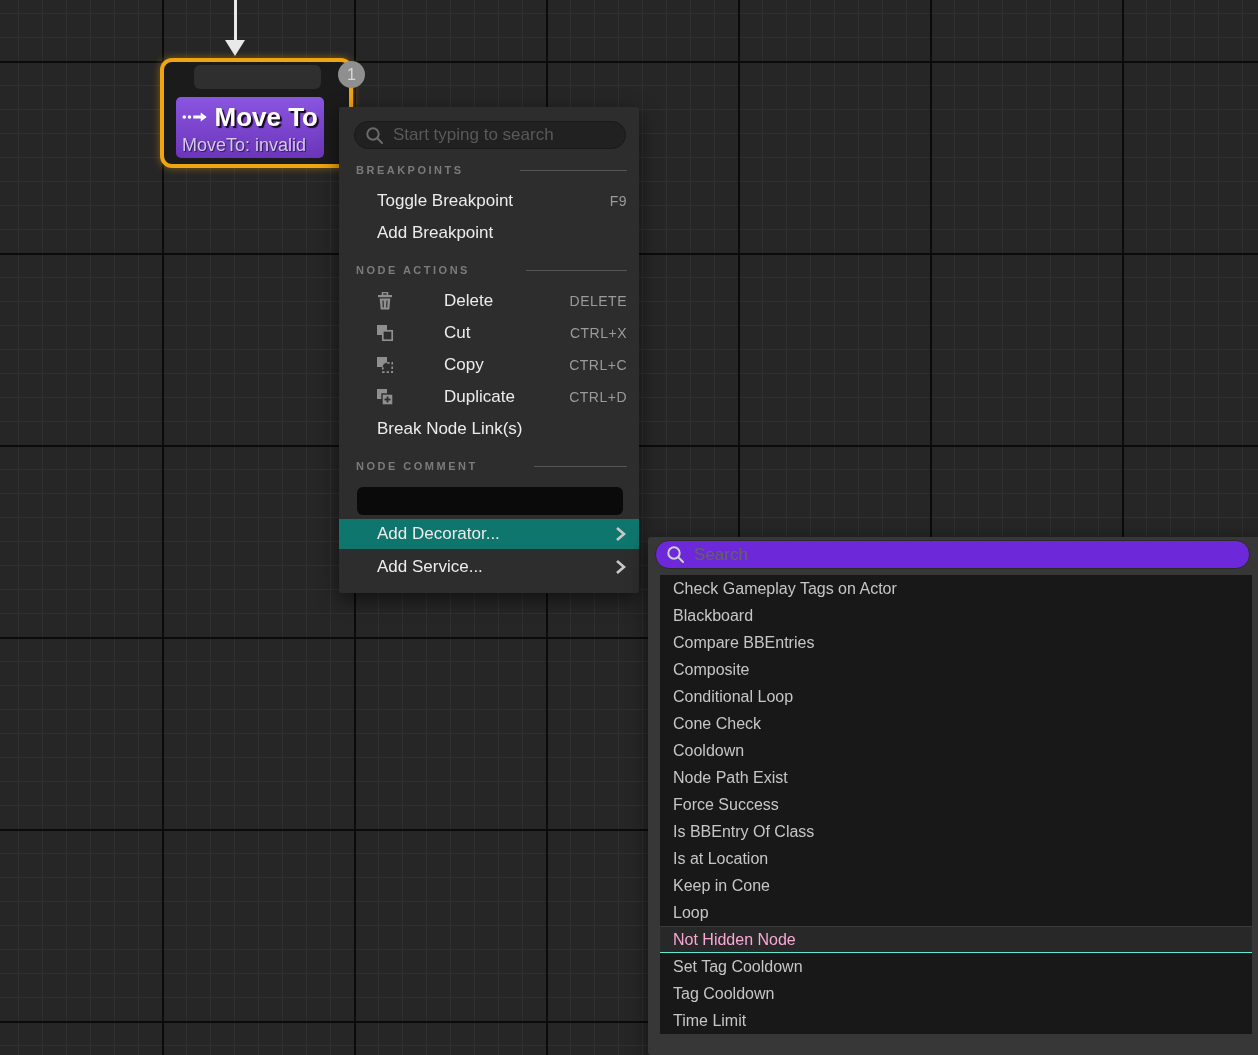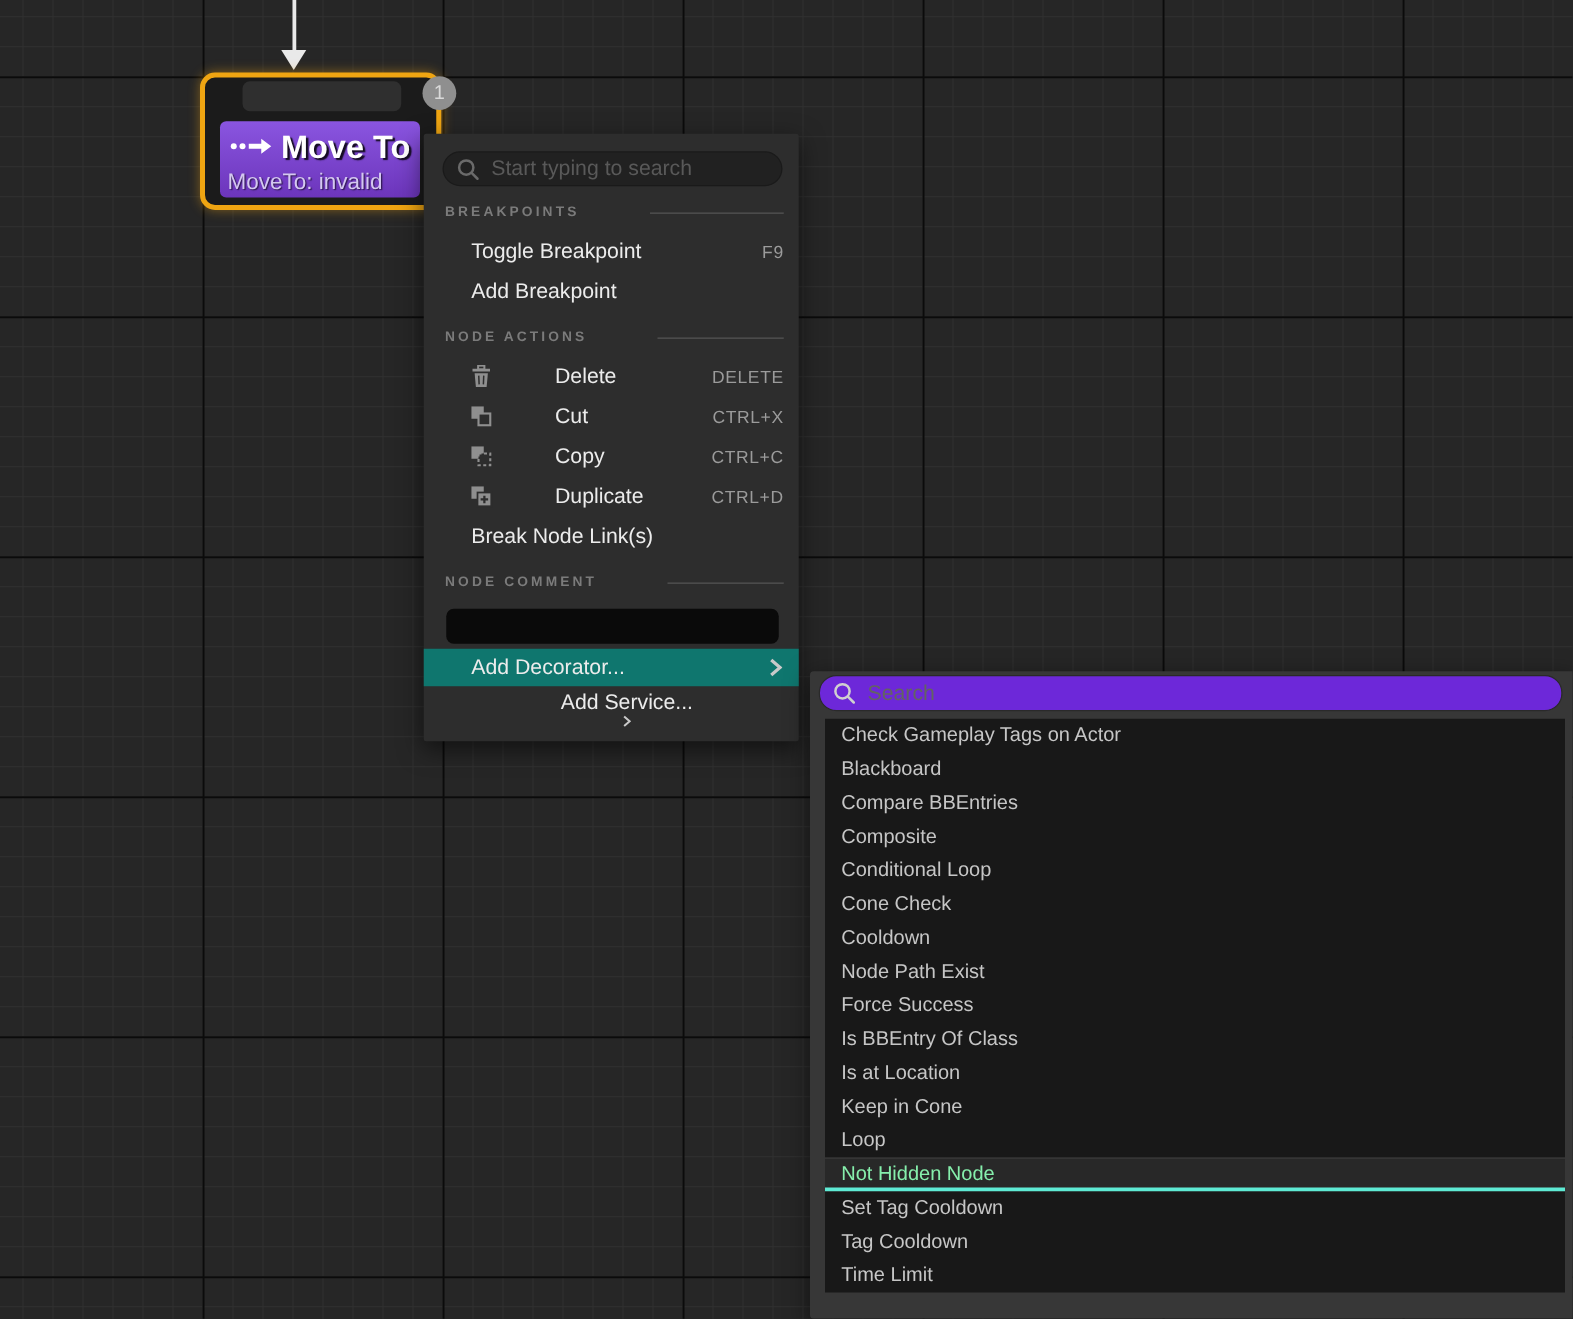--- a/index.html
+++ b/index.html
@@ -32,21 +32,21 @@
   .bt-node .name-strip {
     position:absolute; left:30px; top:3px; width:127px; height:24px;
     background:#2f2f2f; border-radius:6px;
   }
   .bt-node .badge {
     position:absolute; right:-16px; top:-1px; width:27px; height:27px;
     background:#8f8f8f; border-radius:50%;
     color:#d9d9d9; font-size:16px; line-height:27px; text-align:center;
   }
   .bt-node .body {
-    position:absolute; left:12px; top:35px; width:160px; height:61px;
+    position:absolute; left:12px; top:35px; width:148px; height:61px;
     background:linear-gradient(#8a55e0, #6c35bb);
     border-radius:5px; padding:2px 6px 0 6px;
   }
   .bt-node .title-row { display:flex; align-items:center; justify-content:center; gap:7px; height:36px; }
   .bt-node .title {
     color:#fff; font-size:26px; font-weight:bold;
     text-shadow:2px 2px 1px rgba(0,0,0,.85);
     white-space:nowrap;
   }
   .bt-node .subtitle {
@@ -84,21 +84,21 @@
   .mi .mi-label { flex:1; white-space:nowrap; }
   .mi .mi-shortcut { color:#9b9b9b; font-size:14px; letter-spacing:.5px; }
   .comment-input {
     display:block; margin:12px 16px 0 18px; width:266px; height:28px;
     background:#0a0a0a; border:none; border-radius:6px; outline:none;
     color:#ddd; font-size:15px; padding:0 8px; font-family:inherit;
   }
   .footer-item { display:flex; align-items:center; height:30px; padding:0 13px 0 38px; }
   .footer-item .mi-label { flex:1; }
   .footer-item.hl { background:#0f766e; }
-  .footer-item:not(.hl) { margin-top:3px;flex-direction:column; }
+  .footer-item:not(.hl) { margin-top:3px; }
   .footer-item:first-of-type { margin-top:4px; }
 
   
   .submenu {
     position:absolute; left:648px; top:537px; width:612px; height:518px;
     background:#373737; border-radius:3px 0 0 3px;
     box-shadow:0 6px 20px rgba(0,0,0,.55);
   }
   .submenu-search {
     margin:3px 10px 0 7px; height:29px; border-radius:14px;
@@ -109,22 +109,22 @@
     flex:1; background:transparent; border:none; outline:none;
     color:#cfcfcf; font-size:17px; font-family:inherit;
   }
   .submenu-search input::placeholder { color:#636363; }
   .submenu-list {
     margin:6px 8px 0 12px; height:459px; background:#181818;
     overflow:hidden; font-size:16px; color:#c6c6c6;
   }
   .sub-item { height:27px; line-height:27px; padding-left:13px; white-space:nowrap; }
   .sub-item.hl {
-    background:#282828; color:#86efac;
-    border-top:1px solid #3a3a3a; border-bottom:3px solid #5eead4;
+    background:#282828; color:#f9a8d4;
+    border-top:1px solid #3a3a3a; border-bottom:1px solid #5eead4;
     line-height:25px;
   }
 </style>
 </head>
 <body>
 
 <div class="wire"></div>
 <div class="wire-head"></div>
 
 <div class="bt-node">

